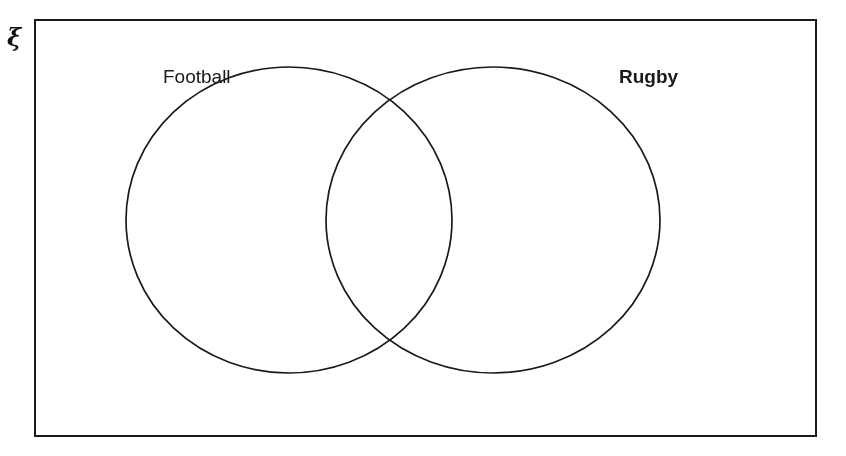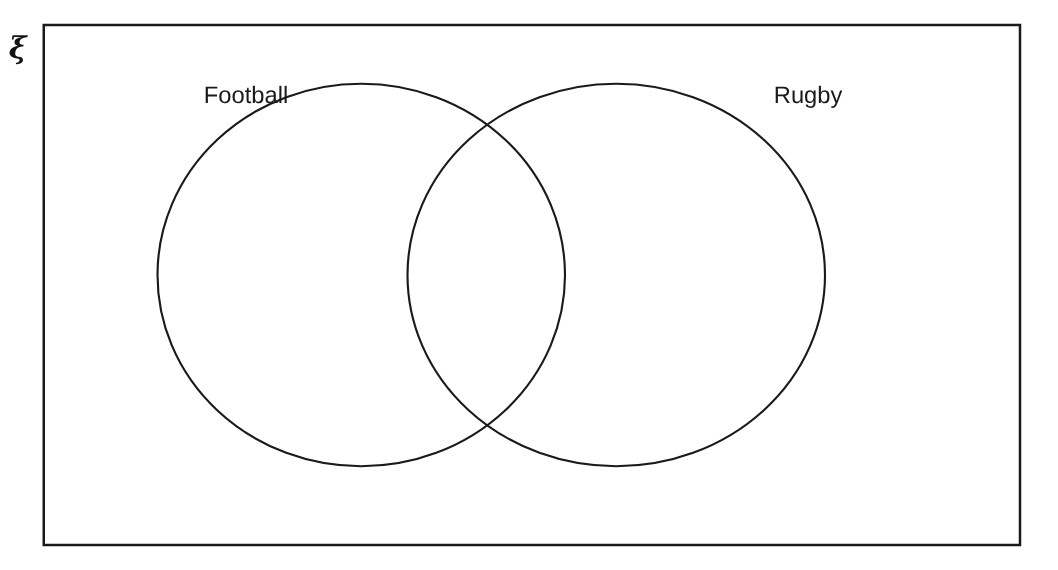--- a/index.html
+++ b/index.html
@@ -30,20 +30,21 @@
     white-space: nowrap;
   }
   .label-football {
     left: 119px;
     top: 66px;
     margin-left: 44px;
   }
   .label-rugby {
     left: 619px;
     top: 66px;
+    font-weight: bold;
   }
   .universal-symbol {
     position: absolute;
     left: 7px;
     top: 24px;
     font-family: "DejaVu Serif", serif;
     font-style: italic;
     font-weight: bold;
     font-size: 24px;
     line-height: 28px;

